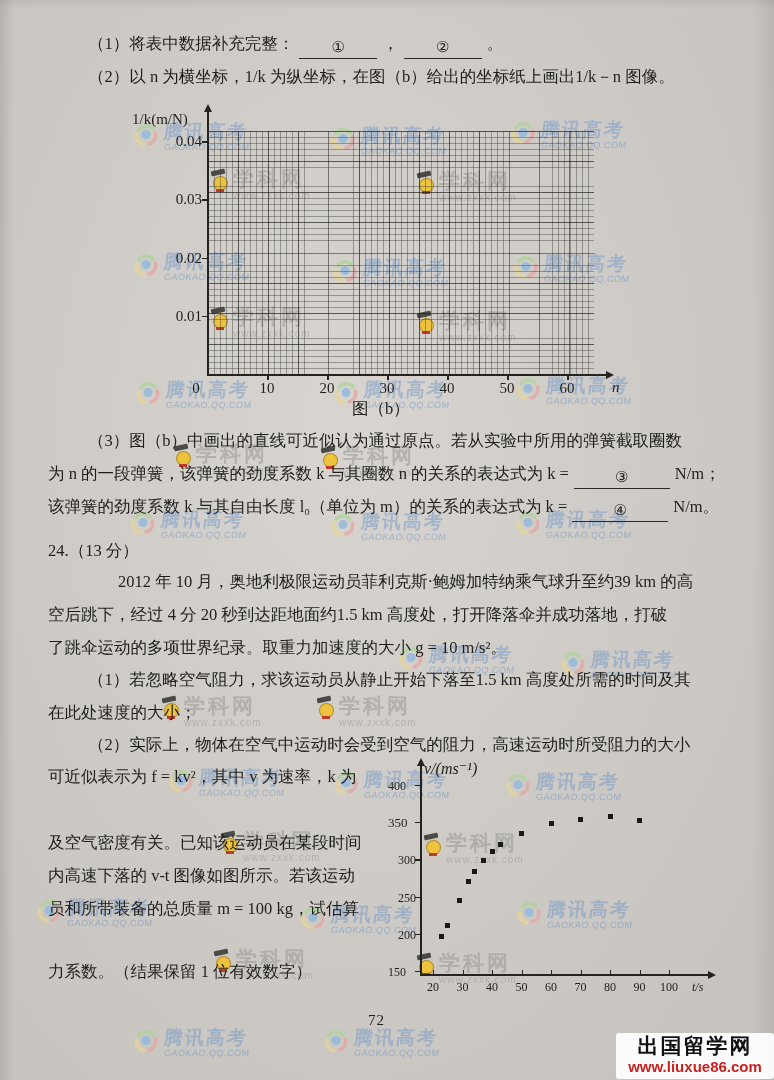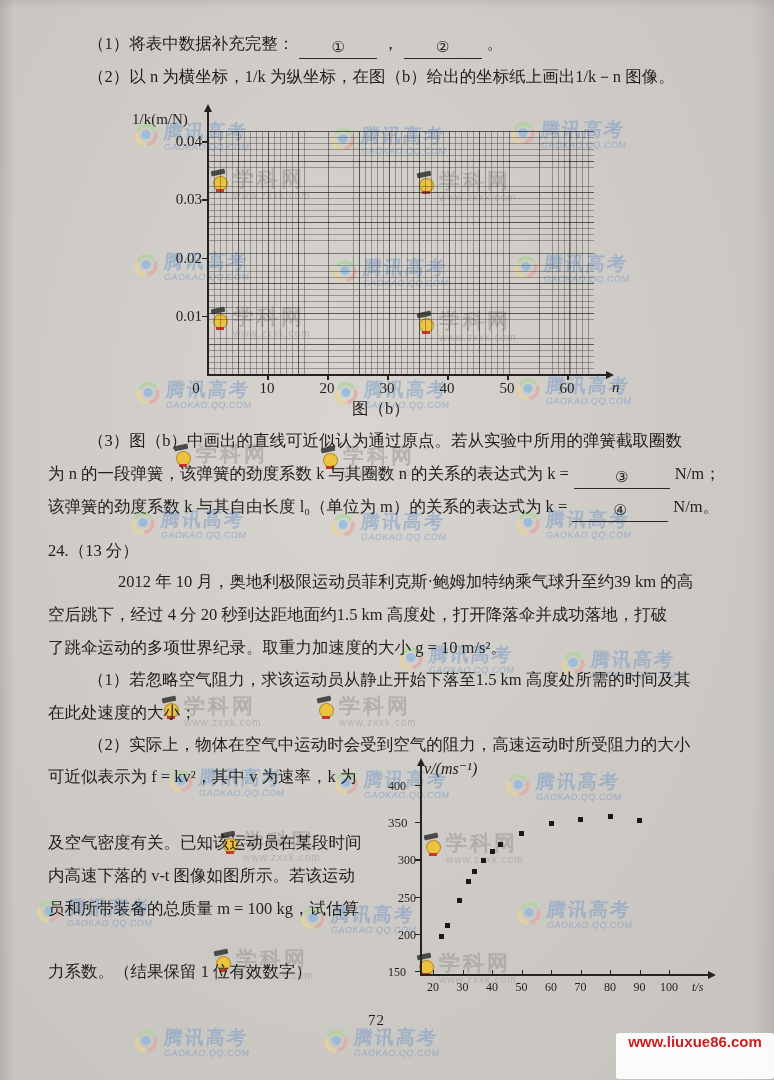--- a/index.html
+++ b/index.html
@@ -619,16 +619,17 @@
         <div class="pt" style="left: 548.5px; top: 821.188px;"></div>
         <div class="pt" style="left: 578px; top: 817.468px;"></div>
         <div class="pt" style="left: 607.5px; top: 814.492px;"></div>
         <div class="pt" style="left: 637px; top: 818.212px;"></div>
       </div>
   </div>
 
   <div class="pagenum">72</div>
 
   <div class="liuxue">
+    <div class="l1">出国留学网</div>
     <div class="l2">www.liuxue86.com</div>
   </div>
 
 </div>
 
 </body></html>

